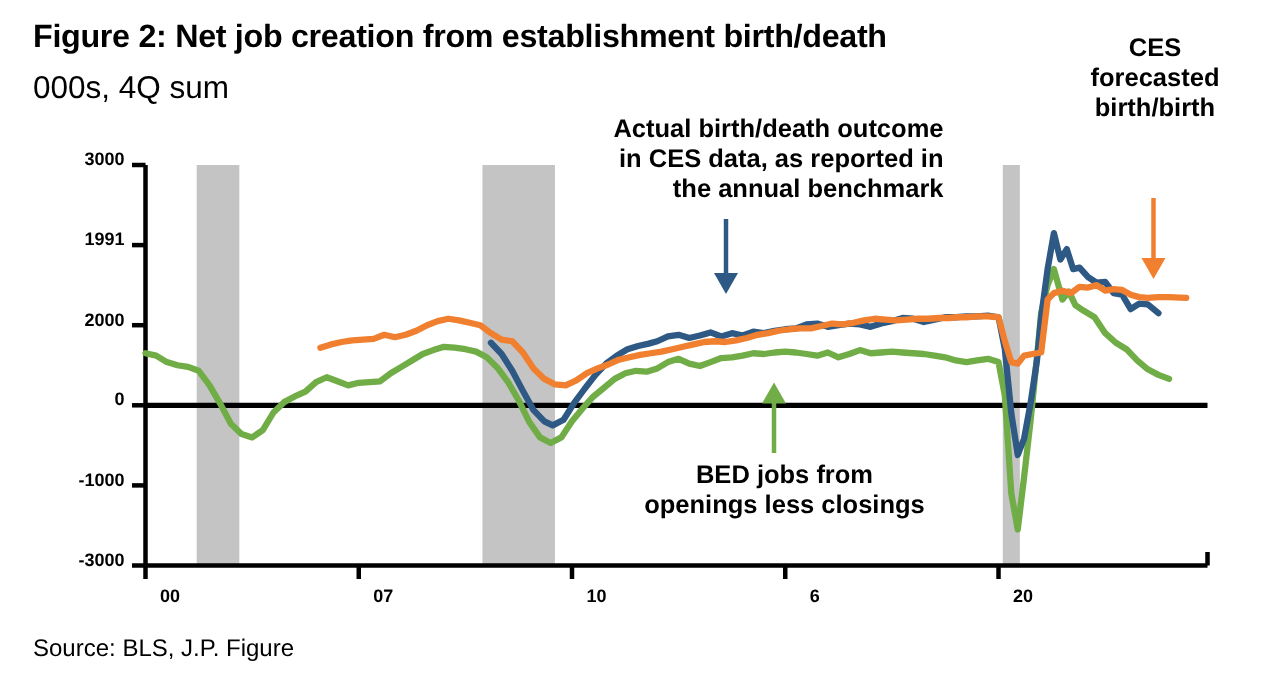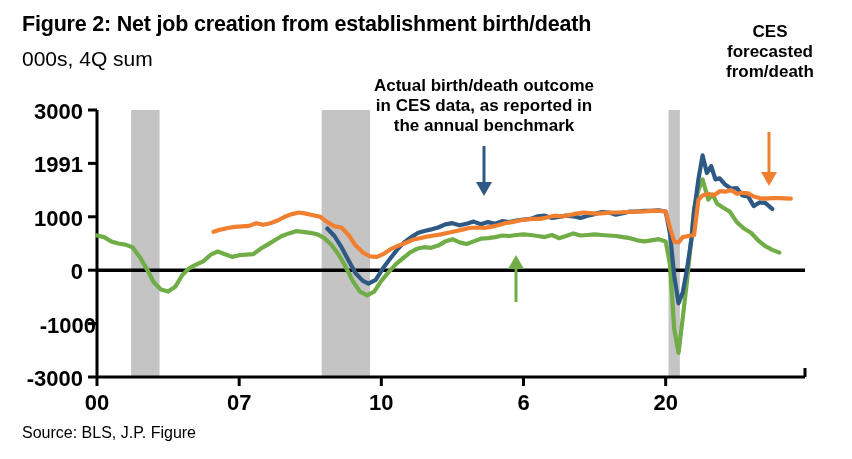--- a/index.html
+++ b/index.html
@@ -3,26 +3,26 @@
 <meta charset="utf-8">
 <style>
   html,body{margin:0;padding:0;background:#ffffff;}
   body{width:852px;height:459px;font-family:"Liberation Sans",sans-serif;color:#000;overflow:hidden;}
   #figure{position:relative;width:852px;height:459px;}
   #title{position:absolute;left:22px;top:12px;font-size:21.5px;font-weight:bold;letter-spacing:-0.2px;white-space:nowrap;}
   #subtitle{position:absolute;left:22px;top:47px;font-size:21px;font-weight:normal;white-space:nowrap;}
   #source{position:absolute;left:22px;top:424px;font-size:16px;white-space:nowrap;}
   #plot{position:absolute;left:0;top:0;width:852px;height:459px;}
   .annot{position:absolute;font-size:17px;font-weight:bold;line-height:1.18;text-align:center;white-space:pre;}
-  #annot-ces{left:339px;top:76px;width:290px;}
+  #annot-ces{left:339px;top:76px;width:290px;text-align:right;}
   #annot-fore{left:700px;top:22px;width:140px;}
   #annot-bed{left:398px;top:307px;width:250px;}
-  .tick-lbl{position:absolute;font-size:22px;font-weight:bold;}
+  .tick-lbl{position:absolute;font-size:12px;font-weight:bold;}
   .ylbl{text-align:right;width:80px;}
-  .xlbl{text-align:center;width:46px;}
+  .xlbl{text-align:right;width:46px;}
 </style>
 </head>
 <body>
 
 <div id="figure">
 
   <div id="title">Figure 2: Net job creation from establishment birth/death</div>
   <div id="subtitle">000s, 4Q sum</div>
 
   <svg id="plot" viewBox="0 0 852 459" preserveAspectRatio="none" xmlns="http://www.w3.org/2000/svg">
@@ -61,28 +61,30 @@
         <line x1="516" y1="302" x2="516" y2="268" stroke="#71AD47" stroke-width="3"></line>
         <polygon points="508,269 524,269 516,255" fill="#71AD47"></polygon>
       </g>
   </svg>
 
   <div class="annot" id="annot-ces">Actual birth/death outcome
 in CES data, as reported in
 the annual benchmark</div>
   <div class="annot" id="annot-fore">CES
 forecasted
-from/death</div>
+birth/birth</div>
+  <div class="annot" id="annot-bed">BED jobs from
+openings less closings</div>
 
   <div id="ylabels">
       <div class="tick-lbl ylbl" style="left: 3px; top: 99px;">3000</div>
       <div class="tick-lbl ylbl" style="left: 3px; top: 152.4px;">1991</div>
-      <div class="tick-lbl ylbl" style="left: 3px; top: 205.8px;">1000</div>
+      <div class="tick-lbl ylbl" style="left: 3px; top: 205.8px;">2000</div>
       <div class="tick-lbl ylbl" style="left: 3px; top: 259.2px;">0</div>
-      <div class="tick-lbl ylbl" style="left: 16px; top: 312.6px;">-1000</div>
+      <div class="tick-lbl ylbl" style="left: 3px; top: 312.6px;">-1000</div>
       <div class="tick-lbl ylbl" style="left: 3px; top: 366px;">-3000</div>
     </div>
   <div id="xlabels">
       <div class="tick-lbl xlbl" style="left: 74px; top: 390px;">00</div>
       <div class="tick-lbl xlbl" style="left: 216.169px; top: 390px;">07</div>
       <div class="tick-lbl xlbl" style="left: 358.337px; top: 390px;">10</div>
       <div class="tick-lbl xlbl" style="left: 500.506px; top: 390px;">6</div>
       <div class="tick-lbl xlbl" style="left: 642.675px; top: 390px;">20</div>
     </div>
 

